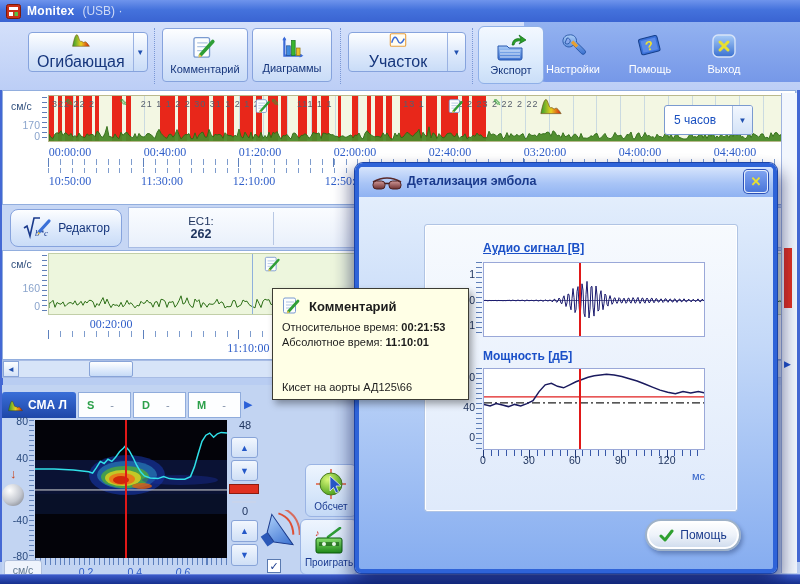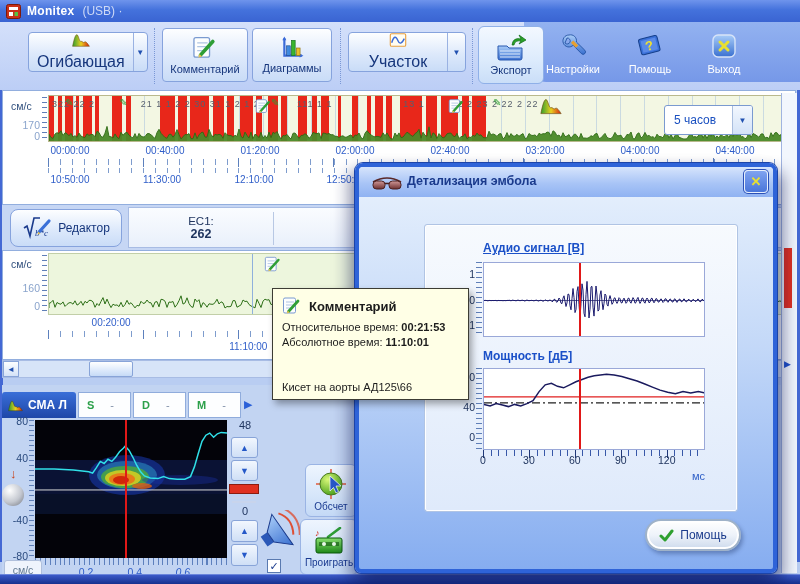--- a/index.html
+++ b/index.html
@@ -26,21 +26,21 @@
   .combo-arrow{width:18px;border-left:1px solid #9ab2e2;border-radius:0 4px 4px 0;display:flex;align-items:center;justify-content:center;
                font-size:8px;color:#2050b0;}
   .tool-col{flex-direction:column;gap:2px;font-size:11px;padding:3px 6px;}
   .band-btn{display:flex;flex-direction:column;align-items:center;justify-content:center;gap:3px;color:#fff;font-size:11px;}
   #btn-export{background:linear-gradient(180deg,#f3f8ff,#dcebfc 60%,#cadef8);border:1px solid #8fb0e8;border-radius:6px;}
   .lbl{white-space:nowrap;}
   
   .panel{background:#fff;border:1px solid #92aede;}
   .axis-unit{font-size:10.5px;color:#31507e;}
   .axis-num{font-size:10.5px;color:#8aa4cc;text-align:right;}
-  .time-lab{position:absolute;font-size:10px;color:#2f5ec9;transform:translateX(-50%);white-space:nowrap;}
+  .time-lab{position:absolute;font-size:12px;color:#2f5ec9;transform:translateX(-50%);white-space:nowrap;font-family:Liberation Serif, serif;}
   .htick{background:repeating-linear-gradient(90deg,#7e9ccd 0 1px,transparent 1px 11.9px);}
   .htick-maj{background:repeating-linear-gradient(90deg,#5d80bd 0 1px,transparent 1px 95px);}
   .vtick{background:repeating-linear-gradient(180deg,#5f7fb8 0 1px,transparent 1px 5px);}
   
   #tl-strip{left:48px;top:95px;width:742px;height:47px;background:#f3f7e3;border:1px solid #b9b98d;overflow:hidden;}
   #tl-grid{left:0;top:0;width:100%;height:100%;background:repeating-linear-gradient(90deg,rgba(120,160,220,.33) 0 1px,transparent 1px 23.8px);}
   .red-bar{position:absolute;top:0;height:100%;background:#e8271a;}
   .tl-mark{position:absolute;top:3px;font-size:9px;color:#58606e;white-space:nowrap;letter-spacing:1px;}
   .tl-note{position:absolute;top:2px;width:17px;height:17px;}
   .tl-minipen{position:absolute;top:1px;font-size:10px;color:#2f9e36;}

